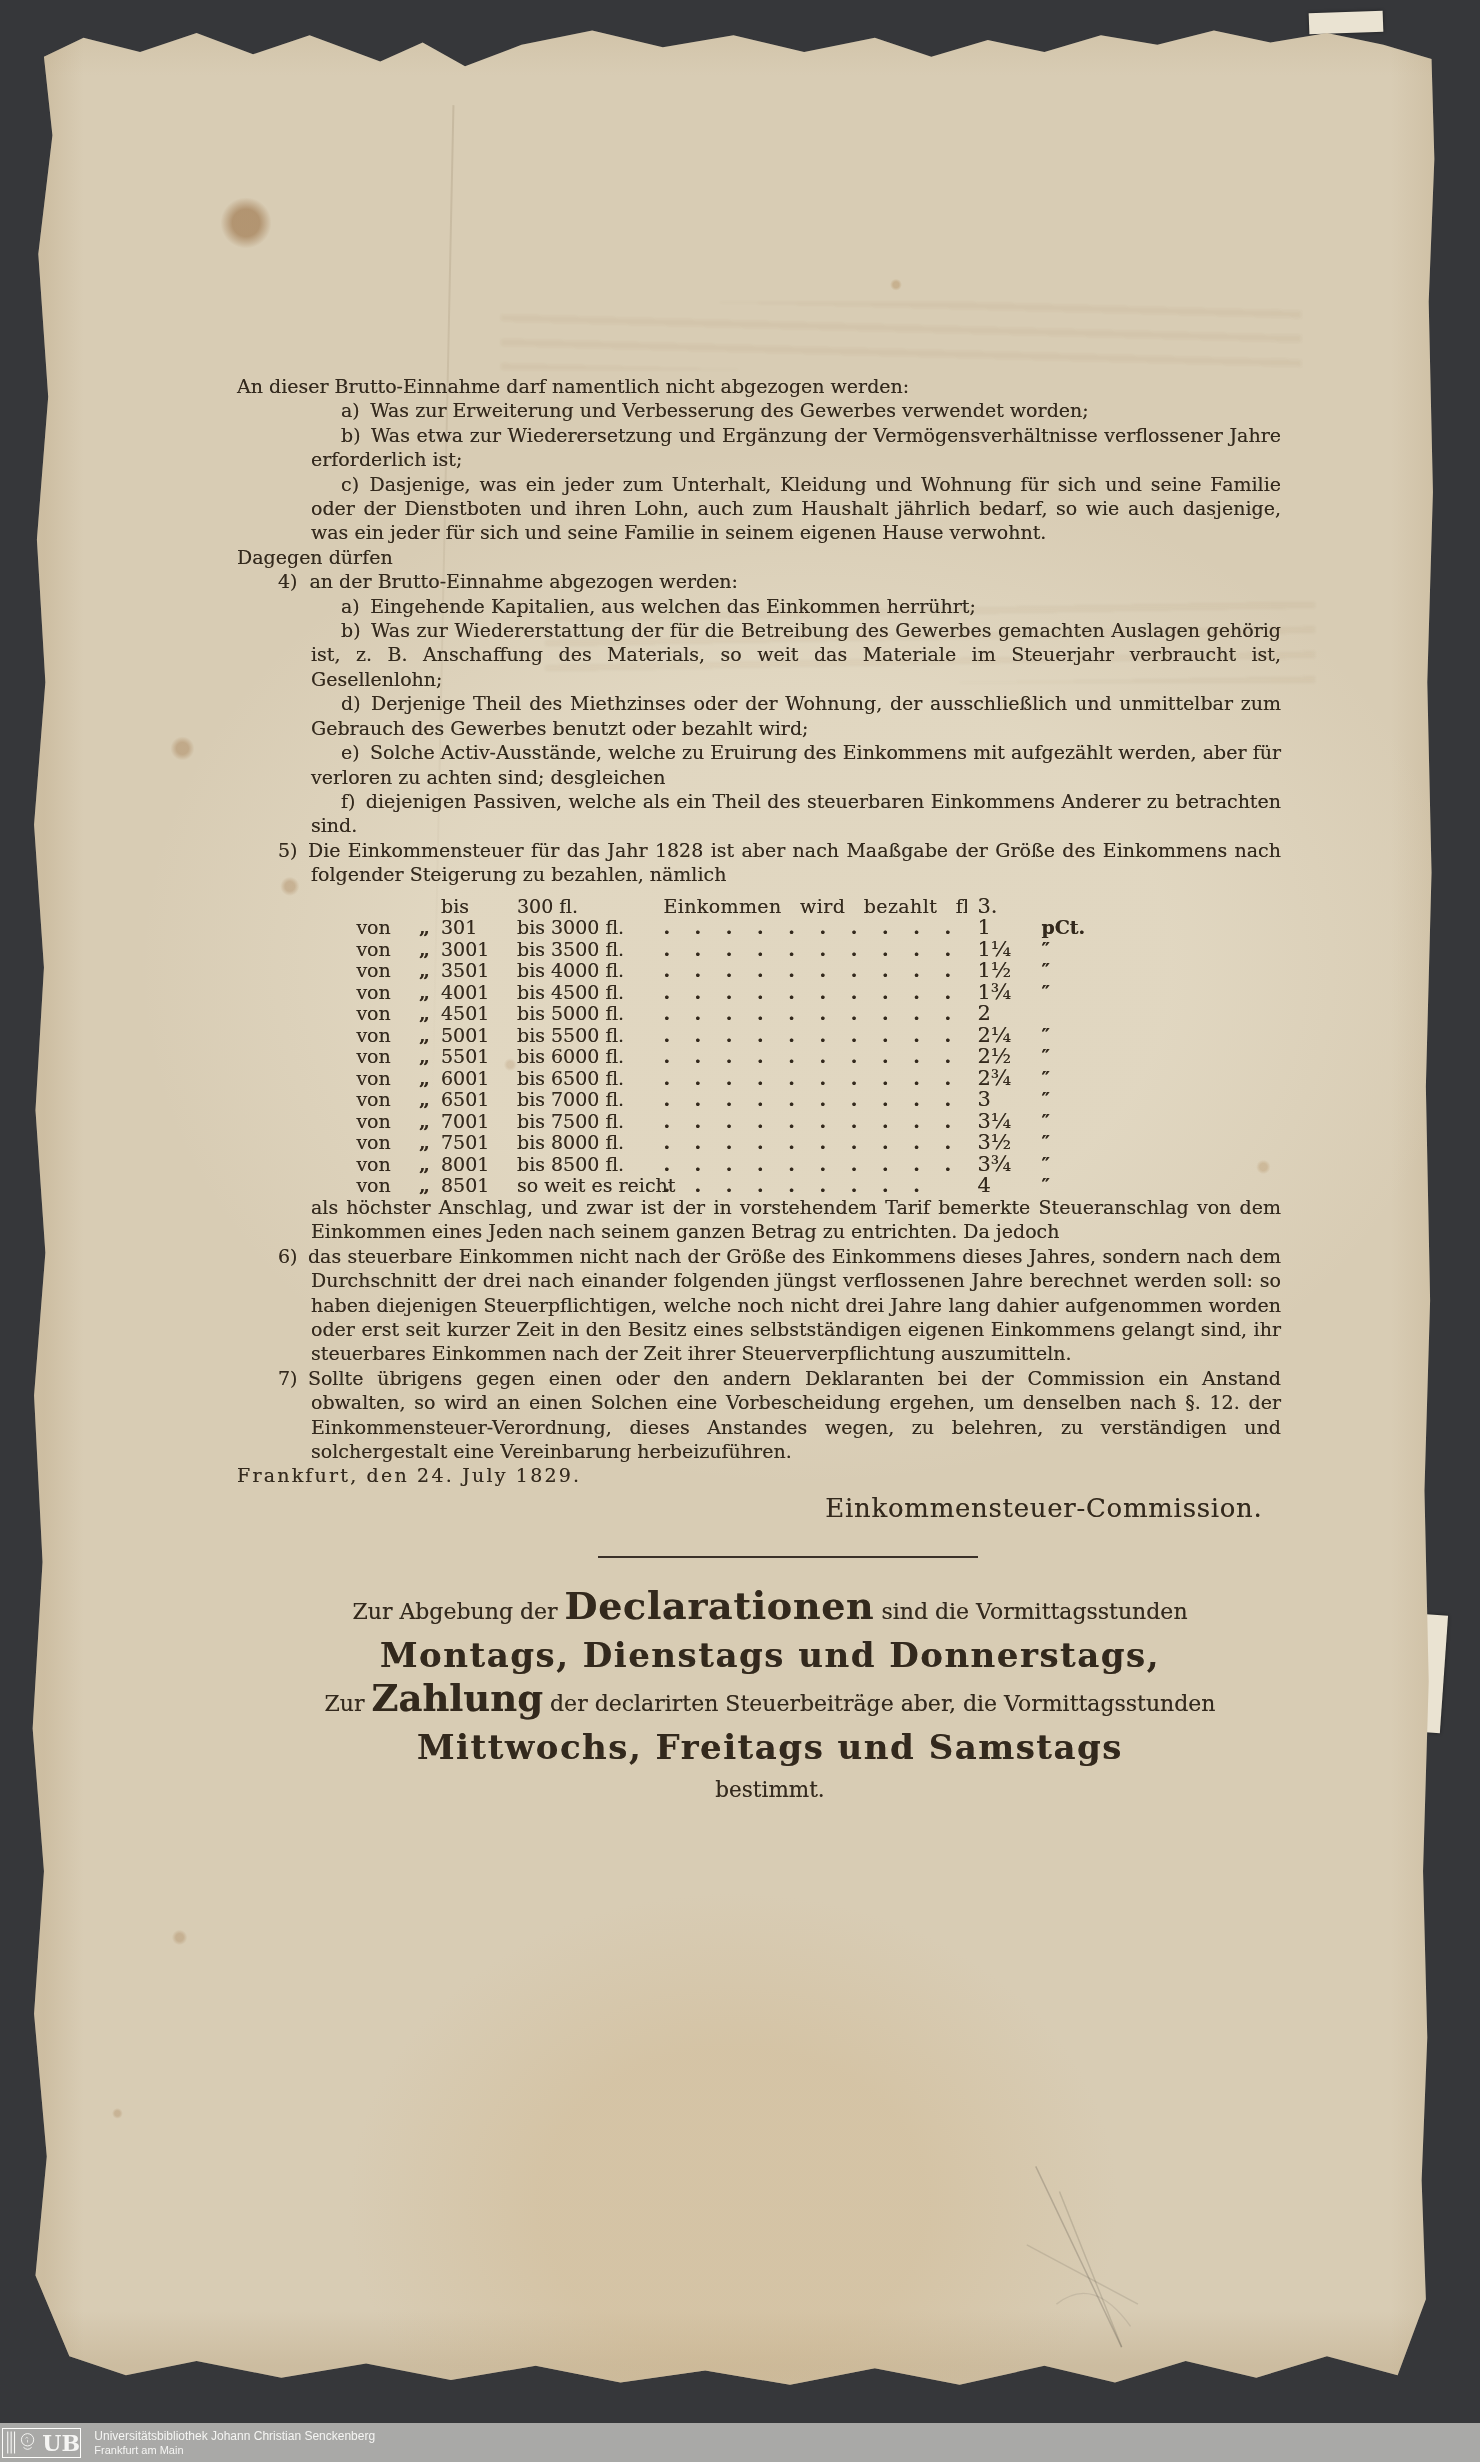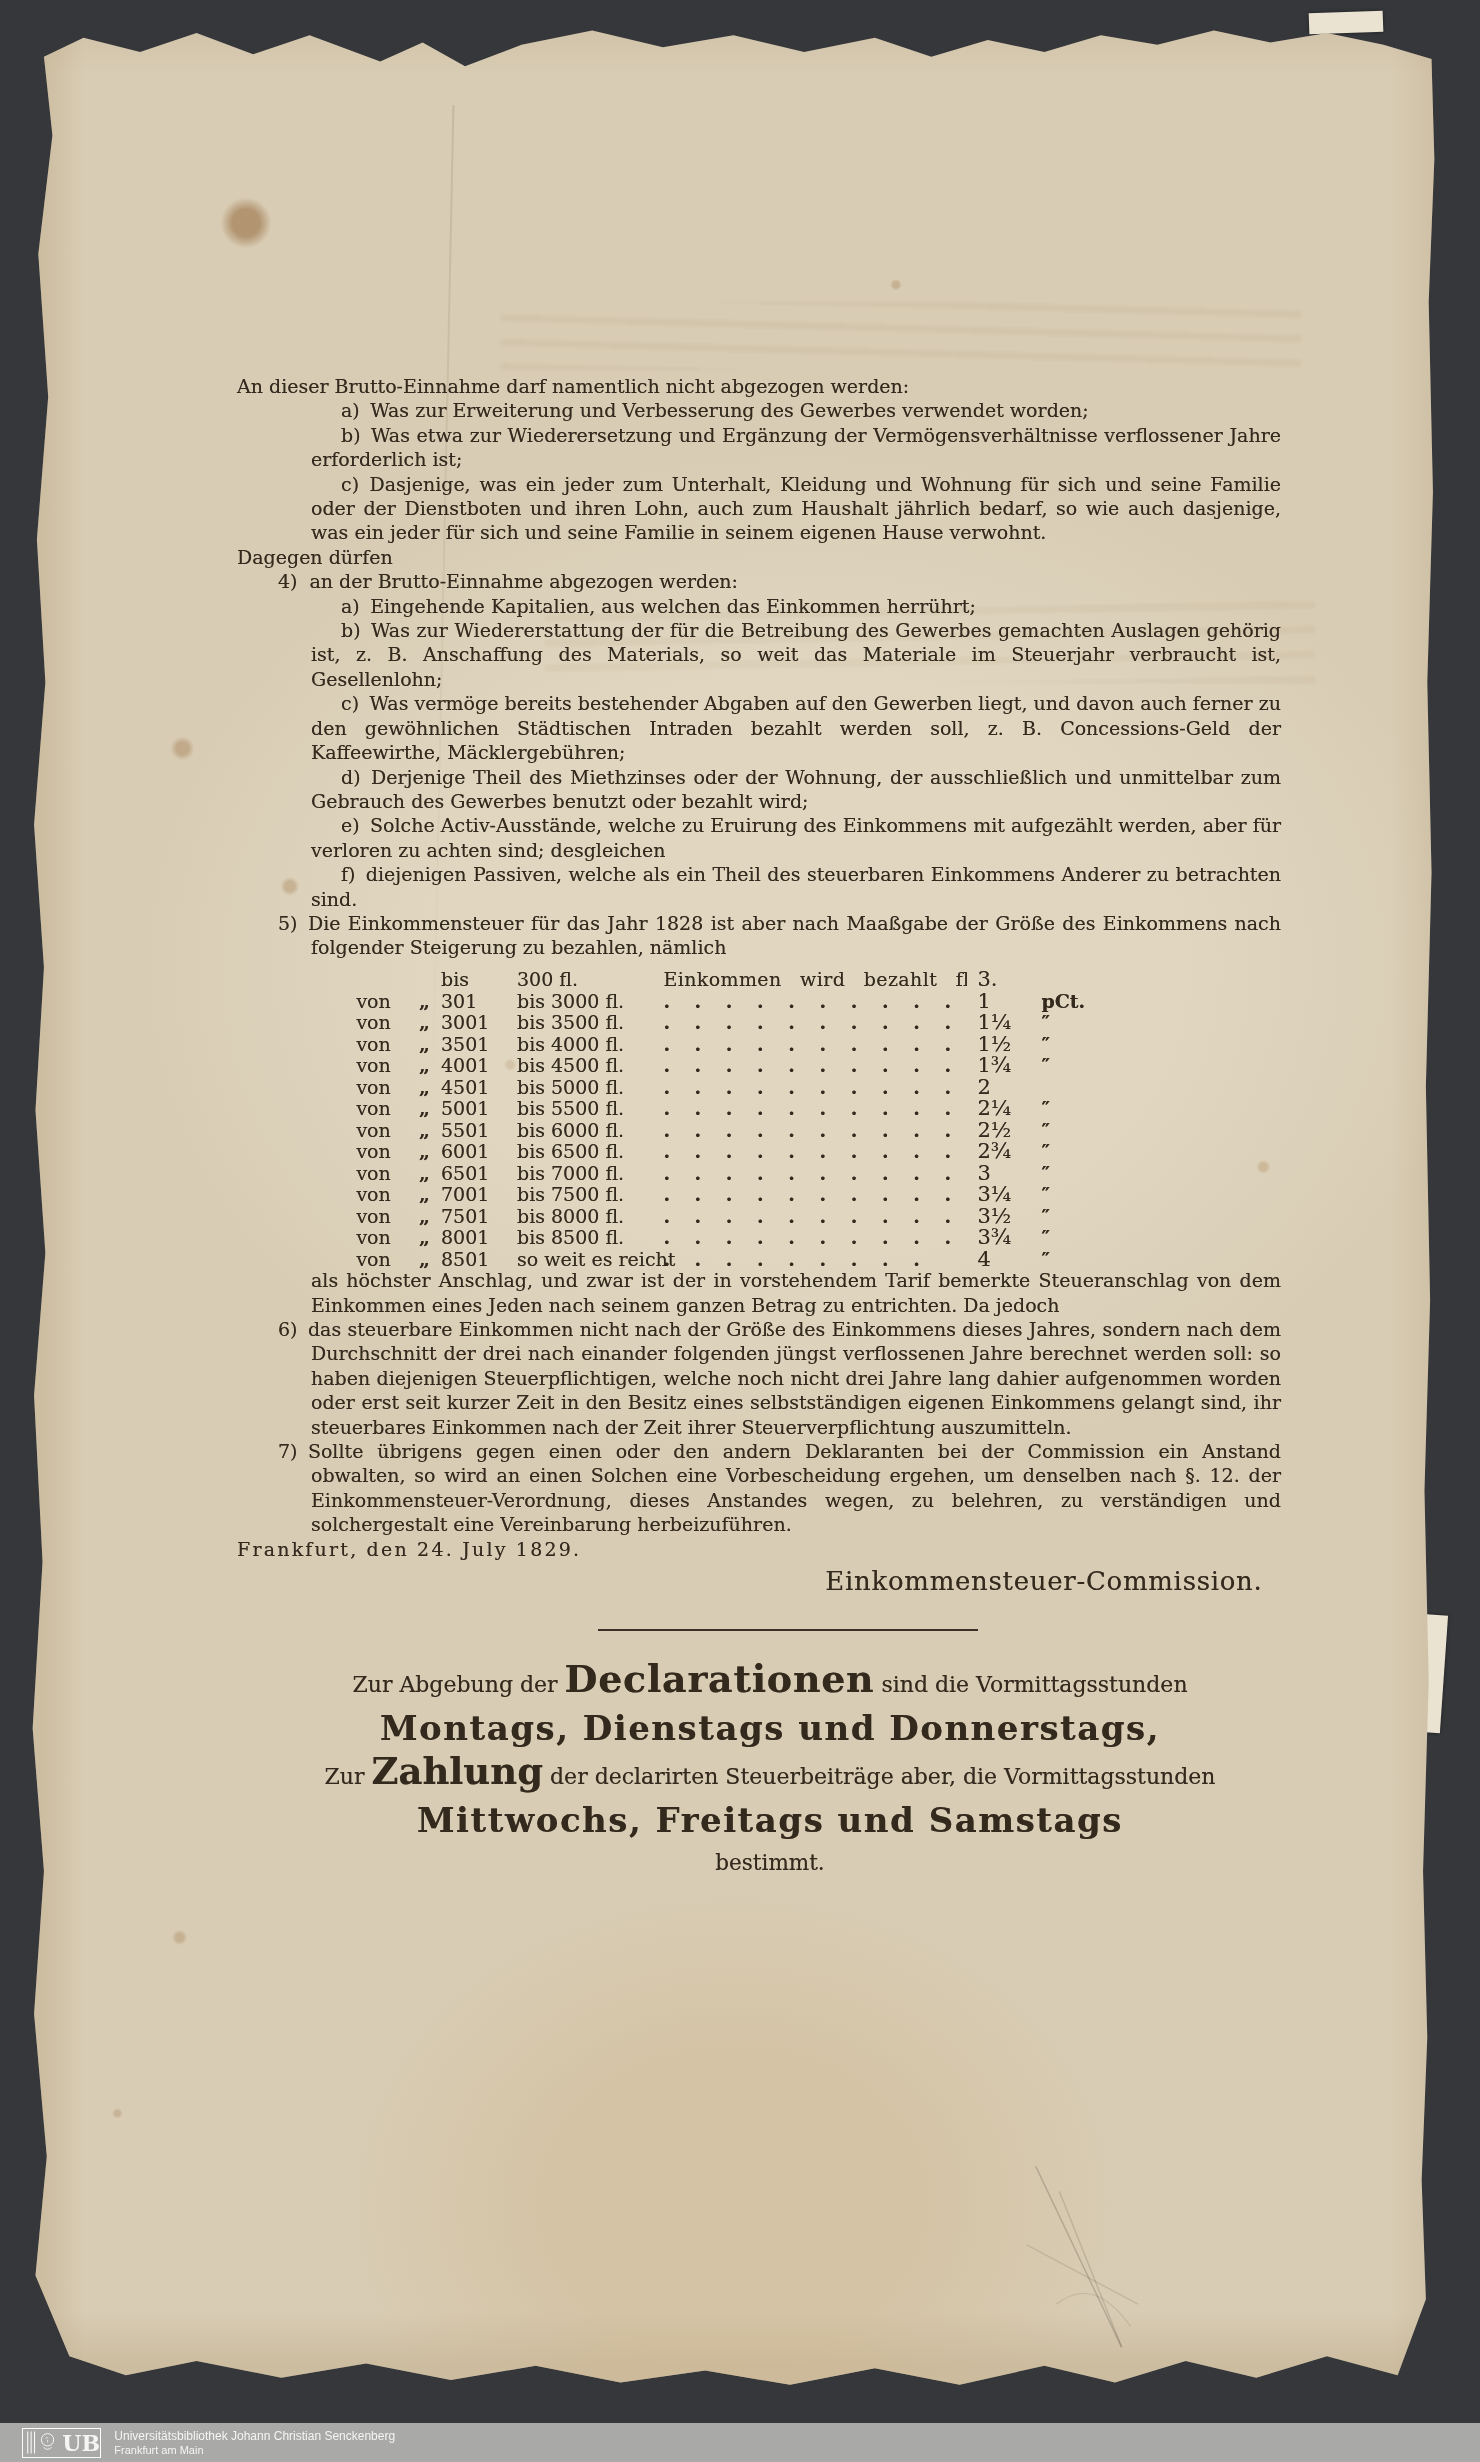--- a/index.html
+++ b/index.html
@@ -88,21 +88,21 @@
   .big-latin{font-size:38px;font-weight:bold;letter-spacing:0.7px;}
   .big-frak{font-size:37px;font-weight:bold;}
   .days{font-size:34px;font-weight:bold;letter-spacing:1.5px;line-height:41px;}
   .bestimmt{text-align:left;margin-top:12px;margin-left:31px;font-size:21.5px;padding-left:0;}
   
   .footer-bar{
     position:absolute;left:0;bottom:0;width:1481px;height:39px;background:#a9a9a7;
     display:flex;align-items:center;
     font-family:"Liberation Sans", sans-serif;color:#f5f5f3;
   }
-  .footer-logo{margin-left:22px;width:79px;height:30px;border:1.5px solid #fdfdfb;
+  .footer-logo{margin-left:2px;width:79px;height:30px;border:1.5px solid #fdfdfb;
     display:flex;align-items:center;box-sizing:border-box;}
   .footer-logo svg{margin-left:2.2px;}
   .ub{font-family:"DejaVu Serif", serif;font-weight:bold;font-size:22px;line-height:22px;margin-left:1.5px;}
   .footer-text{margin-left:13.3px;line-height:14px;}
   .footer-text .l1{font-size:12px;}
   .footer-text .l2{font-size:11px;}
 </style>
 </head>
 <body>
 
@@ -138,21 +138,20 @@
   <p class="dagegen">Dagegen dürfen</p>
 
   <p class="heading4"><span class="num">4)</span><span>an der Brutto-Einnahme abgezogen werden:</span></p>
 
   <div>
 
       <p class="item"><span class="lbl">a)</span><span>Eingehende Kapitalien, aus welchen das Einkommen herrührt;</span></p>
 
       <p class="item"><span class="lbl">b)</span><span>Was zur Wiedererstattung der für die Betreibung des Gewerbes gemachten Auslagen gehörig ist, z. B. Anschaffung des Materials, so weit das Materiale im Steuerjahr verbraucht ist, Gesellenlohn;</span></p>
 
-      <p class="item"><span class="lbl">c)</span><span>Was vermöge bereits bestehender Abgaben auf den Gewerben liegt, und davon auch ferner zu den gewöhnlichen Städtischen Intraden bezahlt werden soll, z. B. Concessions-Geld der Kaffeewirthe, Mäcklergebühren;</span></p>
 
       <p class="item"><span class="lbl">d)</span><span>Derjenige Theil des Miethzinses oder der Wohnung, der ausschließlich und unmittelbar zum Gebrauch des Gewerbes benutzt oder bezahlt wird;</span></p>
 
       <p class="item"><span class="lbl">e)</span><span>Solche Activ-Ausstände, welche zu Eruirung des Einkommens mit aufgezählt werden, aber für verloren zu achten sind; desgleichen</span></p>
 
       <p class="item"><span class="lbl">f)</span><span>diejenigen Passiven, welche als ein Theil des steuerbaren Einkommens Anderer zu betrachten sind.</span></p>
     </div>
 
   <p class="numbered"><span class="num">5)</span><span>Die Einkommensteuer für das Jahr 1828 ist aber nach Maaßgabe der Größe des Einkommens nach folgender Steigerung zu bezahlen, nämlich</span></p>
 

